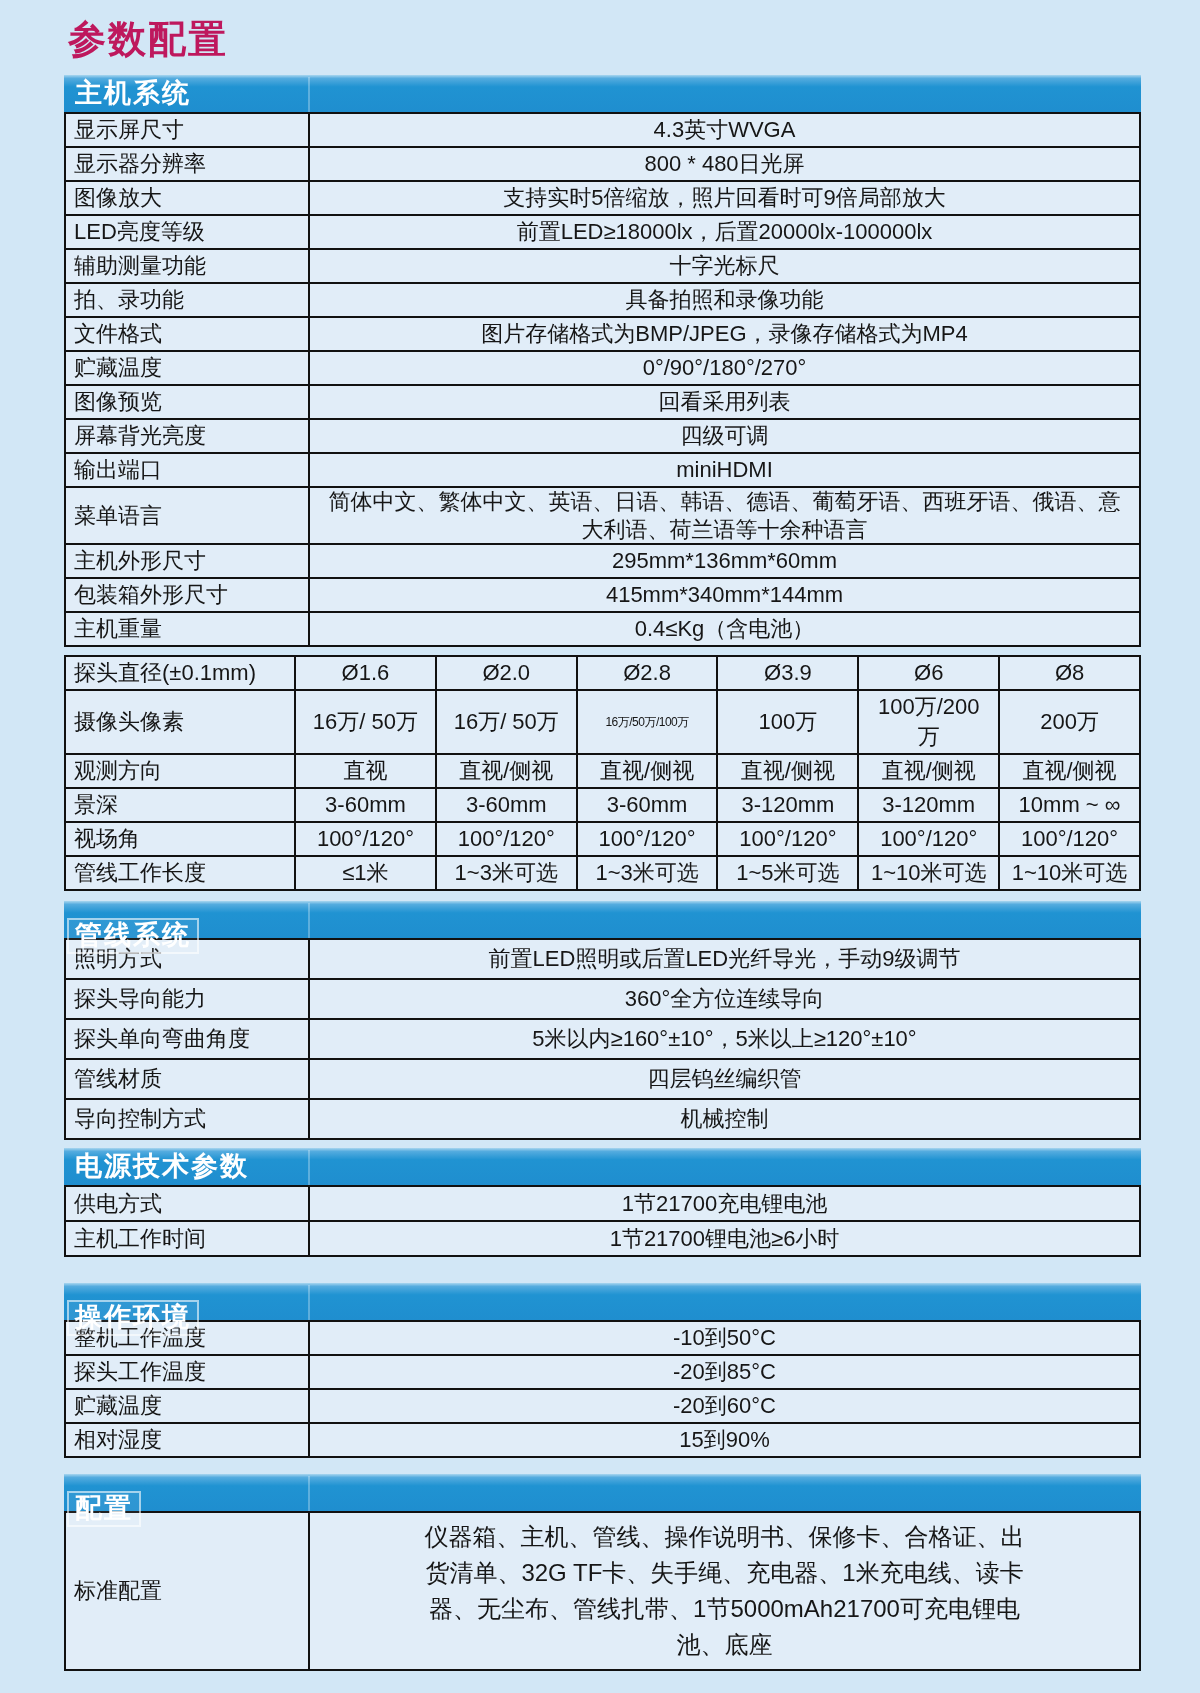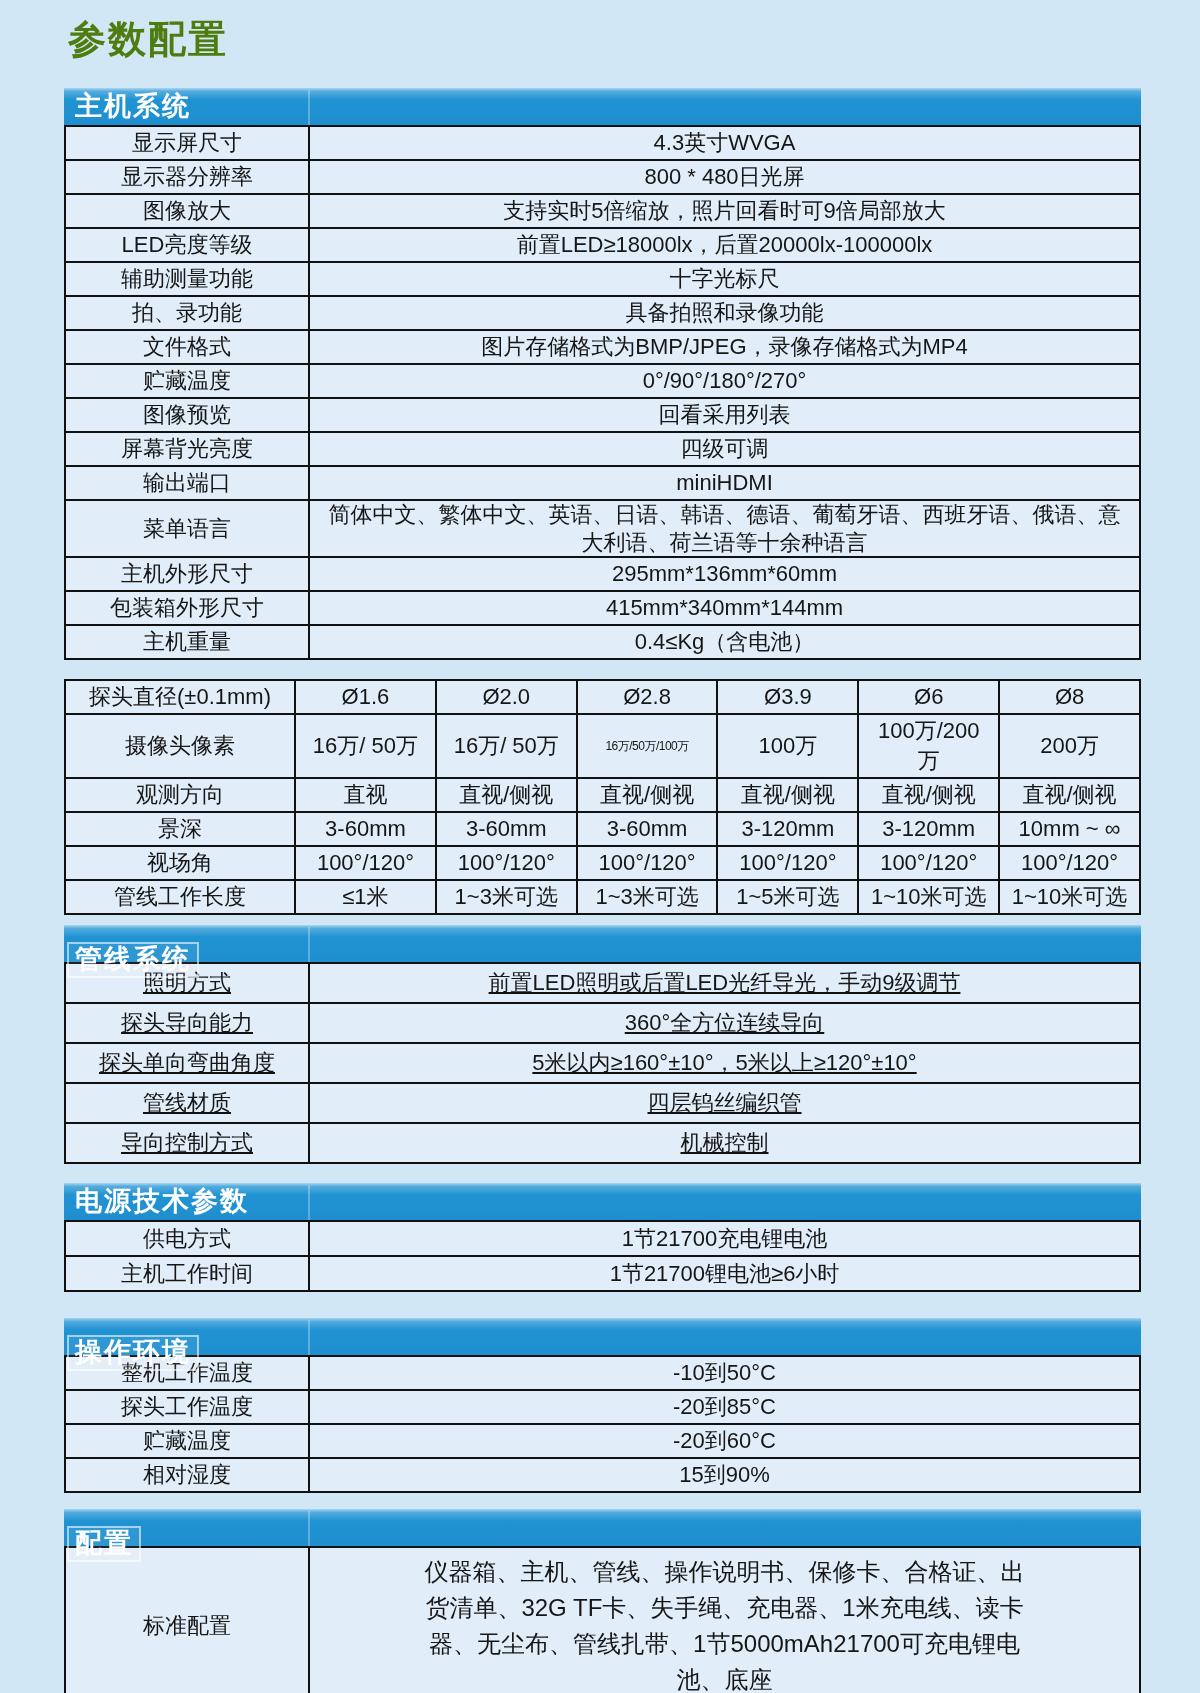--- a/index.html
+++ b/index.html
@@ -5,25 +5,25 @@
   html,body{margin:0;padding:0;}
   body{
     width:1200px;height:1693px;position:relative;
     background:#d2e7f6;
     font-family:"Liberation Sans","DejaVu Sans",sans-serif;
     color:#111;
     overflow:hidden;
   }
   .page{position:absolute;left:64px;top:0;width:1077px;}
   .title{
-    margin:14px 0 23px 4px;font-size:38px;font-weight:bold;
-    letter-spacing:2px;color:#4d7c0f;
+    margin:14px 0 10px 4px;font-size:38px;font-weight:bold;
+    letter-spacing:2px;color:#be185d;
   }
   .block{margin:0;}
-  .gap8{margin-top:19px;}
+  .gap8{margin-top:8px;}
   .gap10{margin-top:10px;}
   .gap26{margin-top:26px;}
   .gap16{margin-top:16px;}
   .bar{
     height:37px;position:relative;display:flex;align-items:center;
     background:linear-gradient(180deg,#a9d6ef 0%,#55acdf 9%,#2093d2 32%,#1f8ecf 100%);
   }
   .bar::after{
     content:"";position:absolute;left:22.7%;top:2px;bottom:0;width:2px;
     background:rgba(255,255,255,0.28);
@@ -38,32 +38,32 @@
     margin-top:32px;
   }
   table.spec{
     width:100%;border-collapse:collapse;table-layout:fixed;
     background:#e1edf8;border:2px solid #111;
   }
   table.spec td{
     border:2px solid #111;font-size:22px;color:#161616;
     padding:1px 8px;overflow:hidden;
   }
-  td.lbl{text-align:center;padding-left:7px;}
+  td.lbl{text-align:left;padding-left:7px;}
   td.val{text-align:center;}
   col.c-label{width:22.7%;}
   col.c-plabel{width:21.4%;}
   .t-host tr{height:27px;}
   .t-host tr.tall{height:56px;}
   .t-host tr.tall td.val{padding:0 17px;line-height:1.26;}
   .t-probe tr{height:32px;}
   .t-probe td{font-size:20px;padding:1px 3px;}
   .t-probe td.lbl{white-space:nowrap;}
   .t-probe td.small{font-size:12px;letter-spacing:-0.5px;}
-  .t-pipe tr{height:40px;text-decoration:underline;}
+  .t-pipe tr{height:40px;}
   .t-power tr{height:35px;}
   .t-env tr{height:29px;}
   .t-conf tr{height:46px;}
   .t-conf tr.tall{height:144px;}
   .t-conf tr.tall td.val{padding:6px 110px;font-size:24px;line-height:1.5;}
   .t-conf td{font-size:23px;}
 </style>
 </head>
 <body>
 

